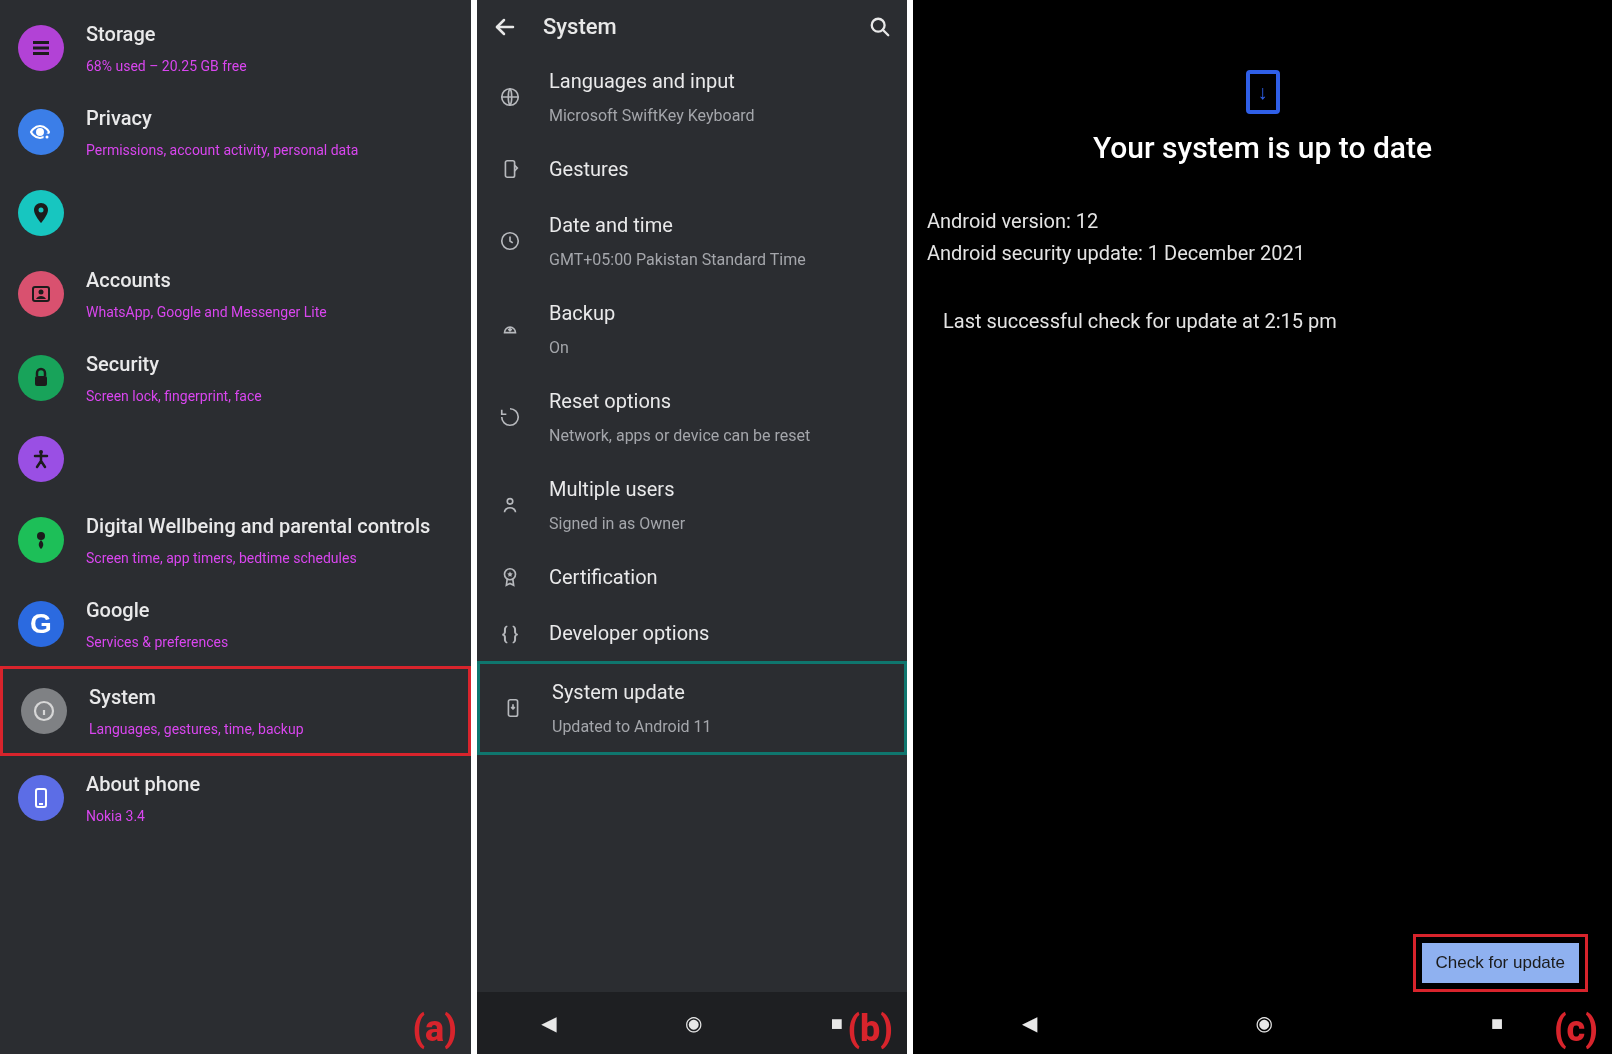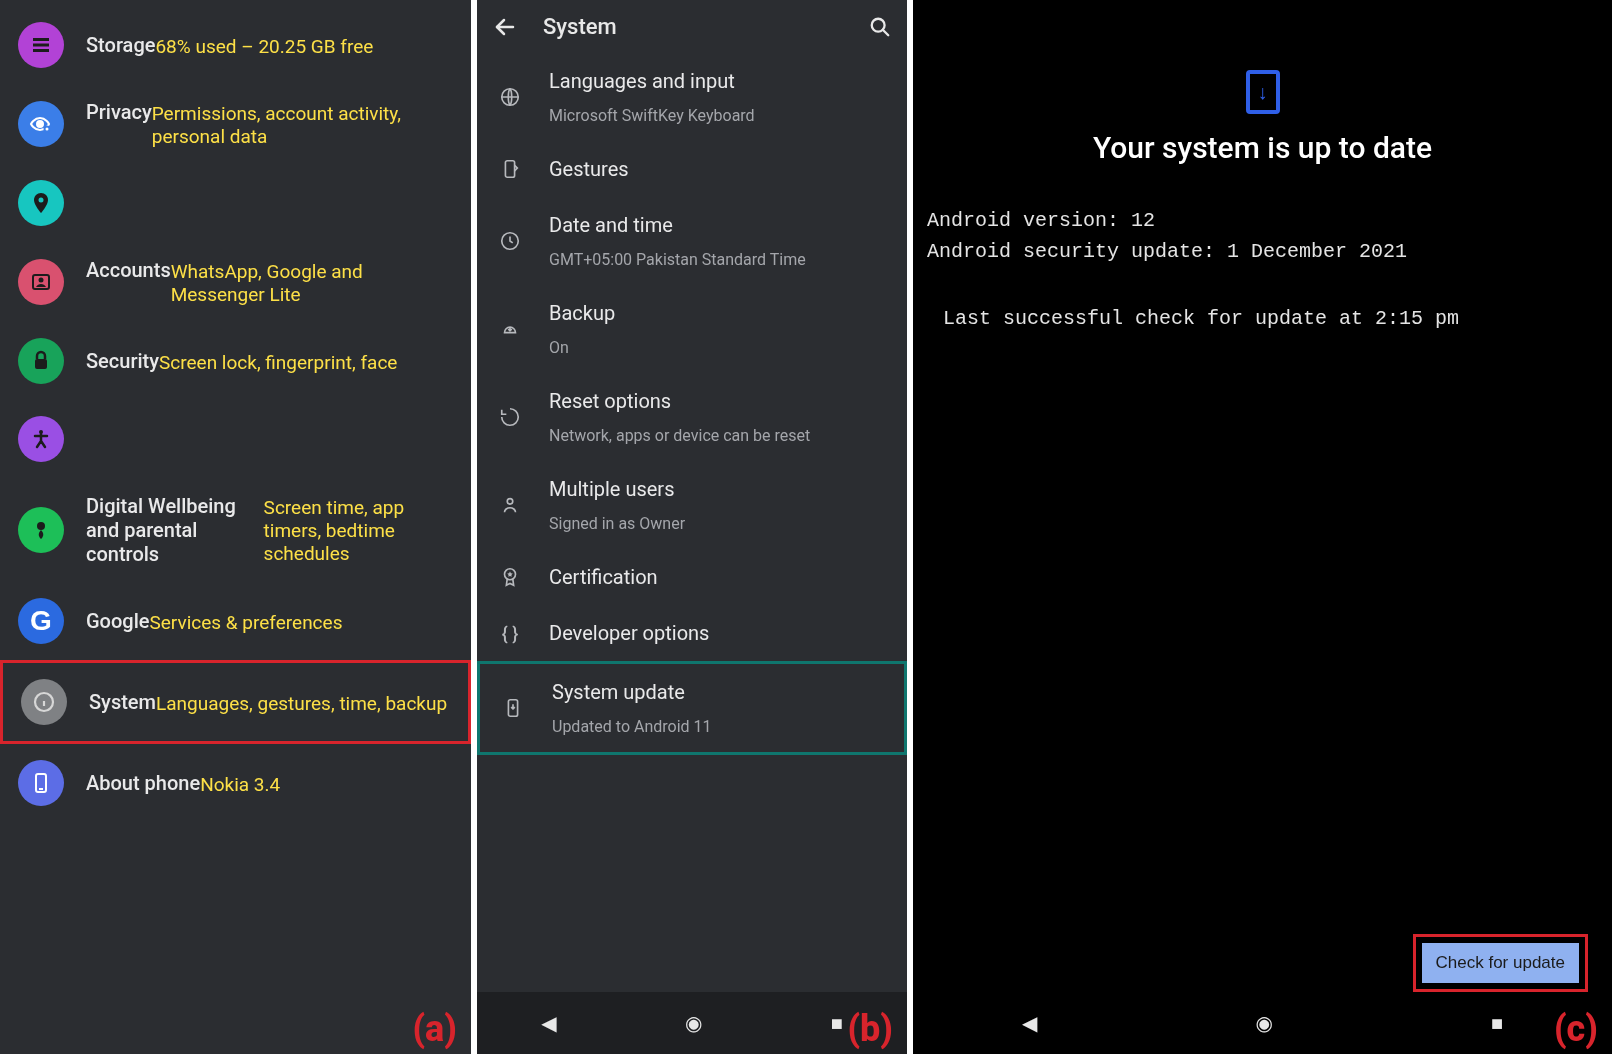--- a/index.html
+++ b/index.html
@@ -28,23 +28,23 @@
     gap:22px;
     cursor:pointer;
   }
   .icon-circle {
     width:46px; height:46px; border-radius:50%;
     display:flex; align-items:center; justify-content:center;
     flex-shrink:0;
     font-size:22px;
     color:#1c1c1c;
   }
-  .item-text { display:flex; }
+  .item-text { display:flex; flex-direction:column; }
   .item-title { color:#e9e9ea; font-size:20px; font-weight:500; }
-  .item-sub { color:#fde047; font-size:19px; margin-top:2px; }
+  .item-sub { color:#d946ef; font-size:14px; margin-top:12px; }
   .highlight-a { border:3px solid #d8242c; border-left:3px solid #d8242c;}
   .panel-label {
     position:absolute; bottom:4px; right:14px;
     color:#d8242c; font-size:36px; font-weight:800;
   }
 
   
   .topbar {
     display:flex; align-items:center; padding:14px 16px; gap:26px;
     color:#e8e8e8;
@@ -71,21 +71,21 @@
 
   
   .panel-c-content { flex:1; padding:40px 14px 0 14px;}
   .dl-icon {
     width:34px; height:44px; border:4px solid #2f5fe8; margin:30px auto 16px auto; border-radius:4px;
     display:flex; align-items:center; justify-content:center; color:#2f5fe8; font-size:20px; font-weight:bold;
   }
   .uptodate {
     color:#fff; font-size:30px; font-weight:500; text-align:center; margin-bottom:40px;
   }
-  .info-line { color:#e4e4e4; font-size:20px; margin:4px 0;font-family:Liberation Mono, monospace;}
+  .info-line { color:#e4e4e4; font-size:20px; margin:4px 0;}
   .check-wrap{
     border:3px solid #d8242c; width:fit-content; margin-left:auto; margin-right:10px; margin-top:auto; padding:6px;
   }
   .check-btn{
     background:#8fb1f0; color:#1b1b1b;
     padding:10px 14px; font-size:17px; cursor:pointer; border:none;
   }
   .navbar-c {
     height:62px;
     display:flex; align-items:center; justify-content:space-around;

